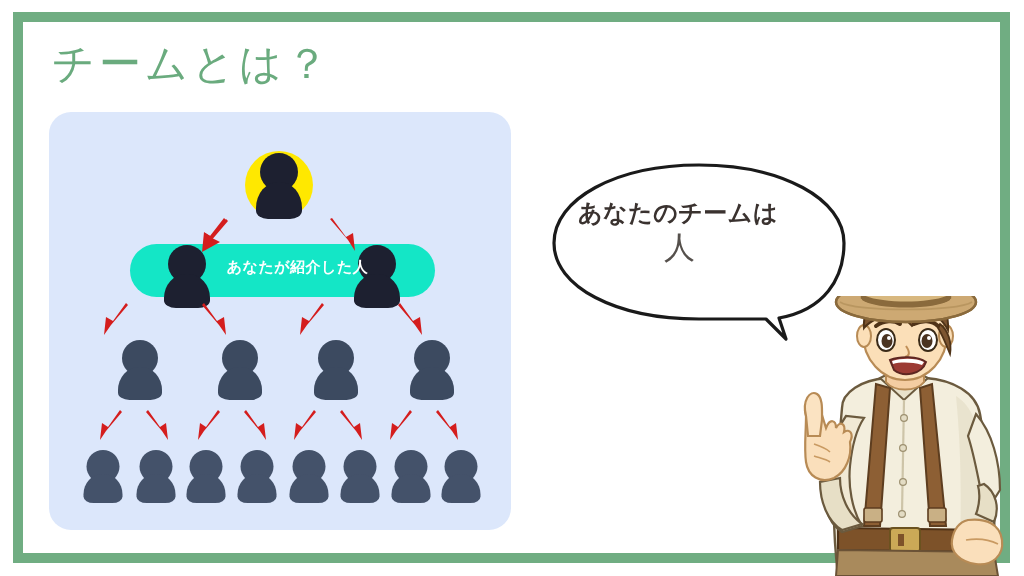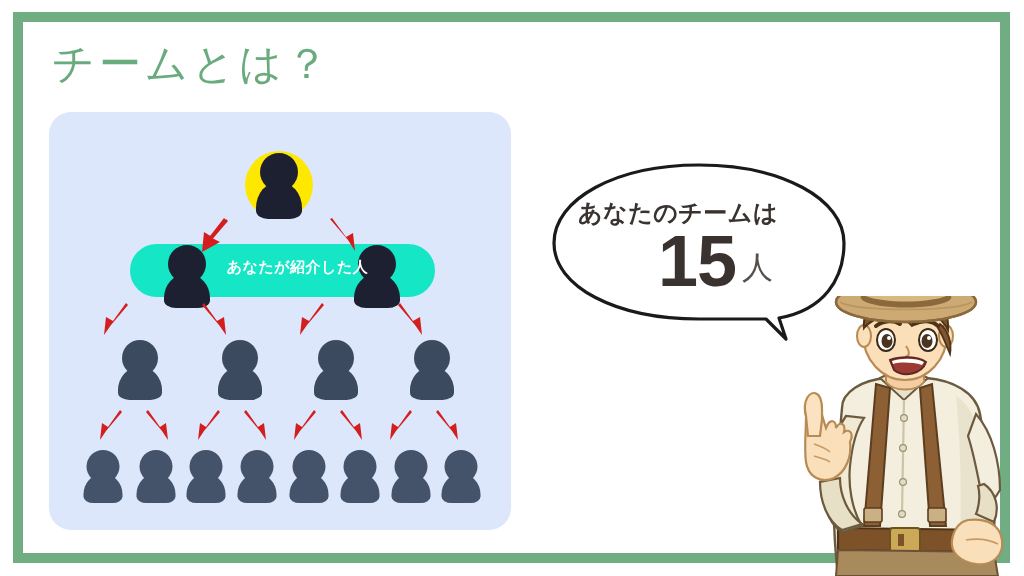--- a/index.html
+++ b/index.html
@@ -349,21 +349,20 @@
 
 
   <div class="balloon">
     <svg width="302" height="180" viewBox="0 0 302 180">
       <path d="M151 4 C68 4 6 38 6 82 C6 126 68 158 151 158
                L218 158 L238 178 L231 157
                C276 149 296 118 296 82 C296 38 234 4 151 4 Z" fill="#ffffff" stroke="#1a1a1a" stroke-width="3.2" stroke-linejoin="round"></path>
     </svg>
     <div class="balloon-line1">あなたのチームは</div>
     <div class="balloon-line2">
-      <span class="big-number">15</span>
       <span class="unit">人</span>
     </div>
   </div>
 
   <div class="character">
     <svg width="244" height="280" viewBox="0 0 244 280">
       <defs>
         <clipPath id="clipbox">
             <rect x="0" y="0" width="244" height="280"></rect>
           </clipPath>

